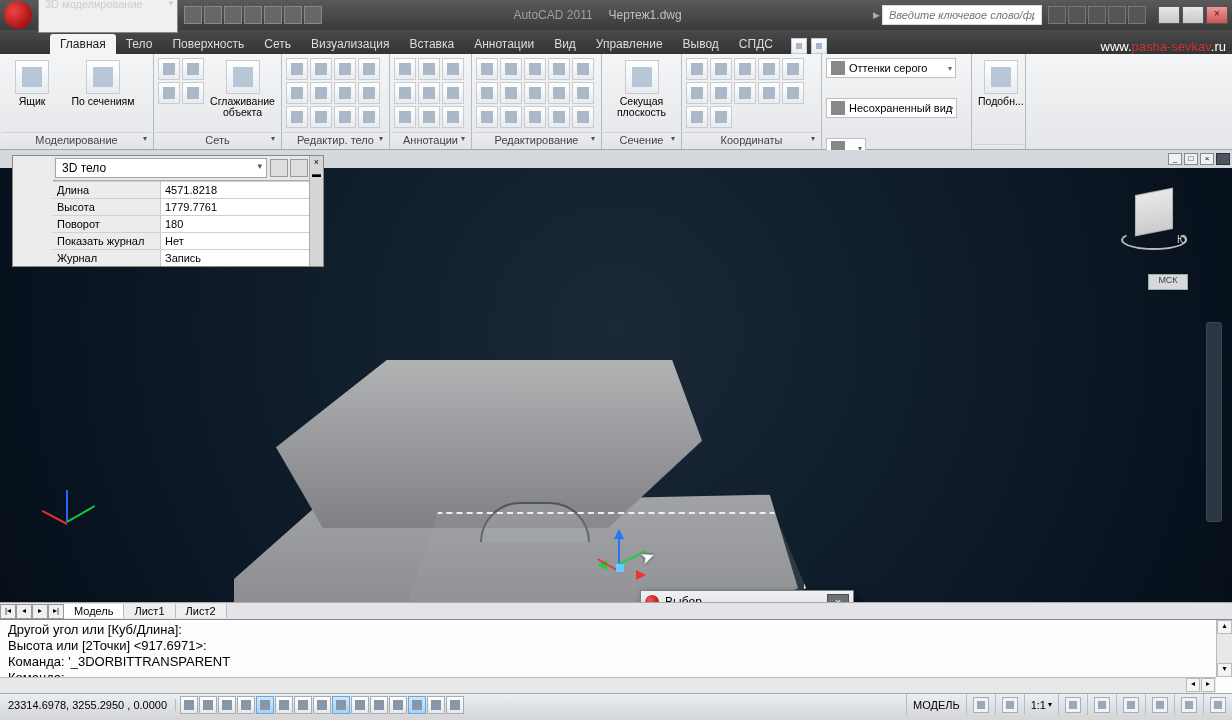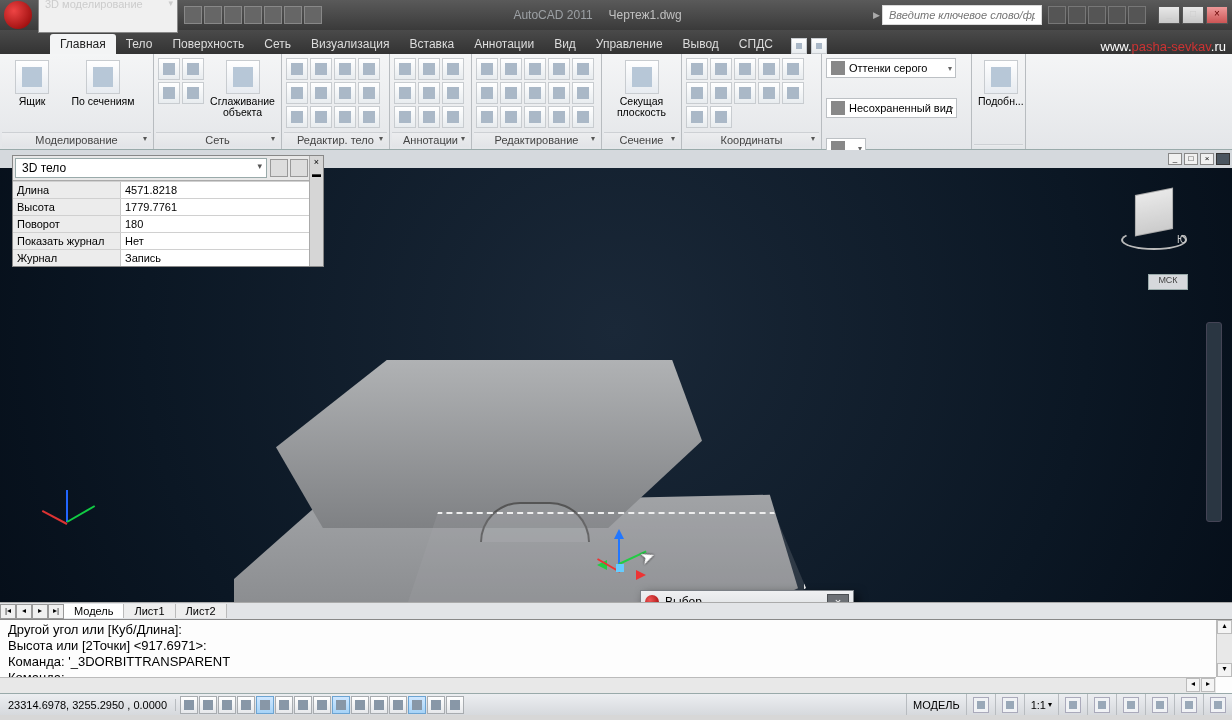--- a/index.html
+++ b/index.html
@@ -52,21 +52,21 @@
 
 .prop-panel { position: absolute; left: 12px; top: 155px; width: 312px; background: #ececec; border: 1px solid #888; font-size: 11px; z-index: 20; }
 .prop-header { display: flex; align-items: center; background: #e8e8e8; border-bottom: 1px solid #aaa; }
 .prop-sel { flex:1; background:#fff; border:1px solid #9aa; margin:2px; padding:2px 6px; font-size:12px; position:relative; }
 .prop-sel::after { content:"▾"; position:absolute; right:4px; font-size:9px; color:#555;}
 .prop-tools { display:flex; }
 .prop-tools .pt { width:18px; height:18px; border:1px solid #999; background:#ddd; margin:2px 1px; font-size:10px; text-align:center; line-height:15px; cursor:pointer; }
 .prop-close-col { width:14px; background:#d6d6d6; border-left:1px solid #aaa; display:flex; flex-direction:column; }
 .prop-close-col div { font-size:9px; text-align:center; cursor:pointer; padding:1px 0;}
 .prop-body { display:flex; }
-.prop-table { flex:1; }
+.prop-table { flex:1;padding-left:40px; }
 .prop-row { display:flex; border-top:1px solid #d0d0d0; }
 .prop-row .k { width:108px; padding:2px 4px; background:#ececec; border-right:1px solid #c8c8c8; }
 .prop-row .v { flex:1; padding:2px 4px; background:#fff; }
 
 
 .draw-area { position: relative; width: 100%; height: 452px; background: radial-gradient(circle at 50% 40%, #1a2838, #0b1724 70%, #060f1a); overflow: hidden; }
 .dwg-title { position:absolute; top:0; right:0; left:0; height:18px; background:#d5d9dd; display:flex; justify-content:flex-end; align-items:center; gap:2px; padding:0 2px; }
 .dwg-title .wc2 { width:14px; height:12px; background:#f0f0f0; border:1px solid #888; font-size:8px; text-align:center; line-height:9px; cursor:pointer;}
 .viewcube { position:absolute; top:36px; right:44px; width:68px; height:80px; }
 .cube { width:44px; height:44px; background: linear-gradient(#e8e8e8,#ccc); border:1px solid #aaa; transform: rotateX(20deg) rotateY(-30deg); margin:4px auto; }

